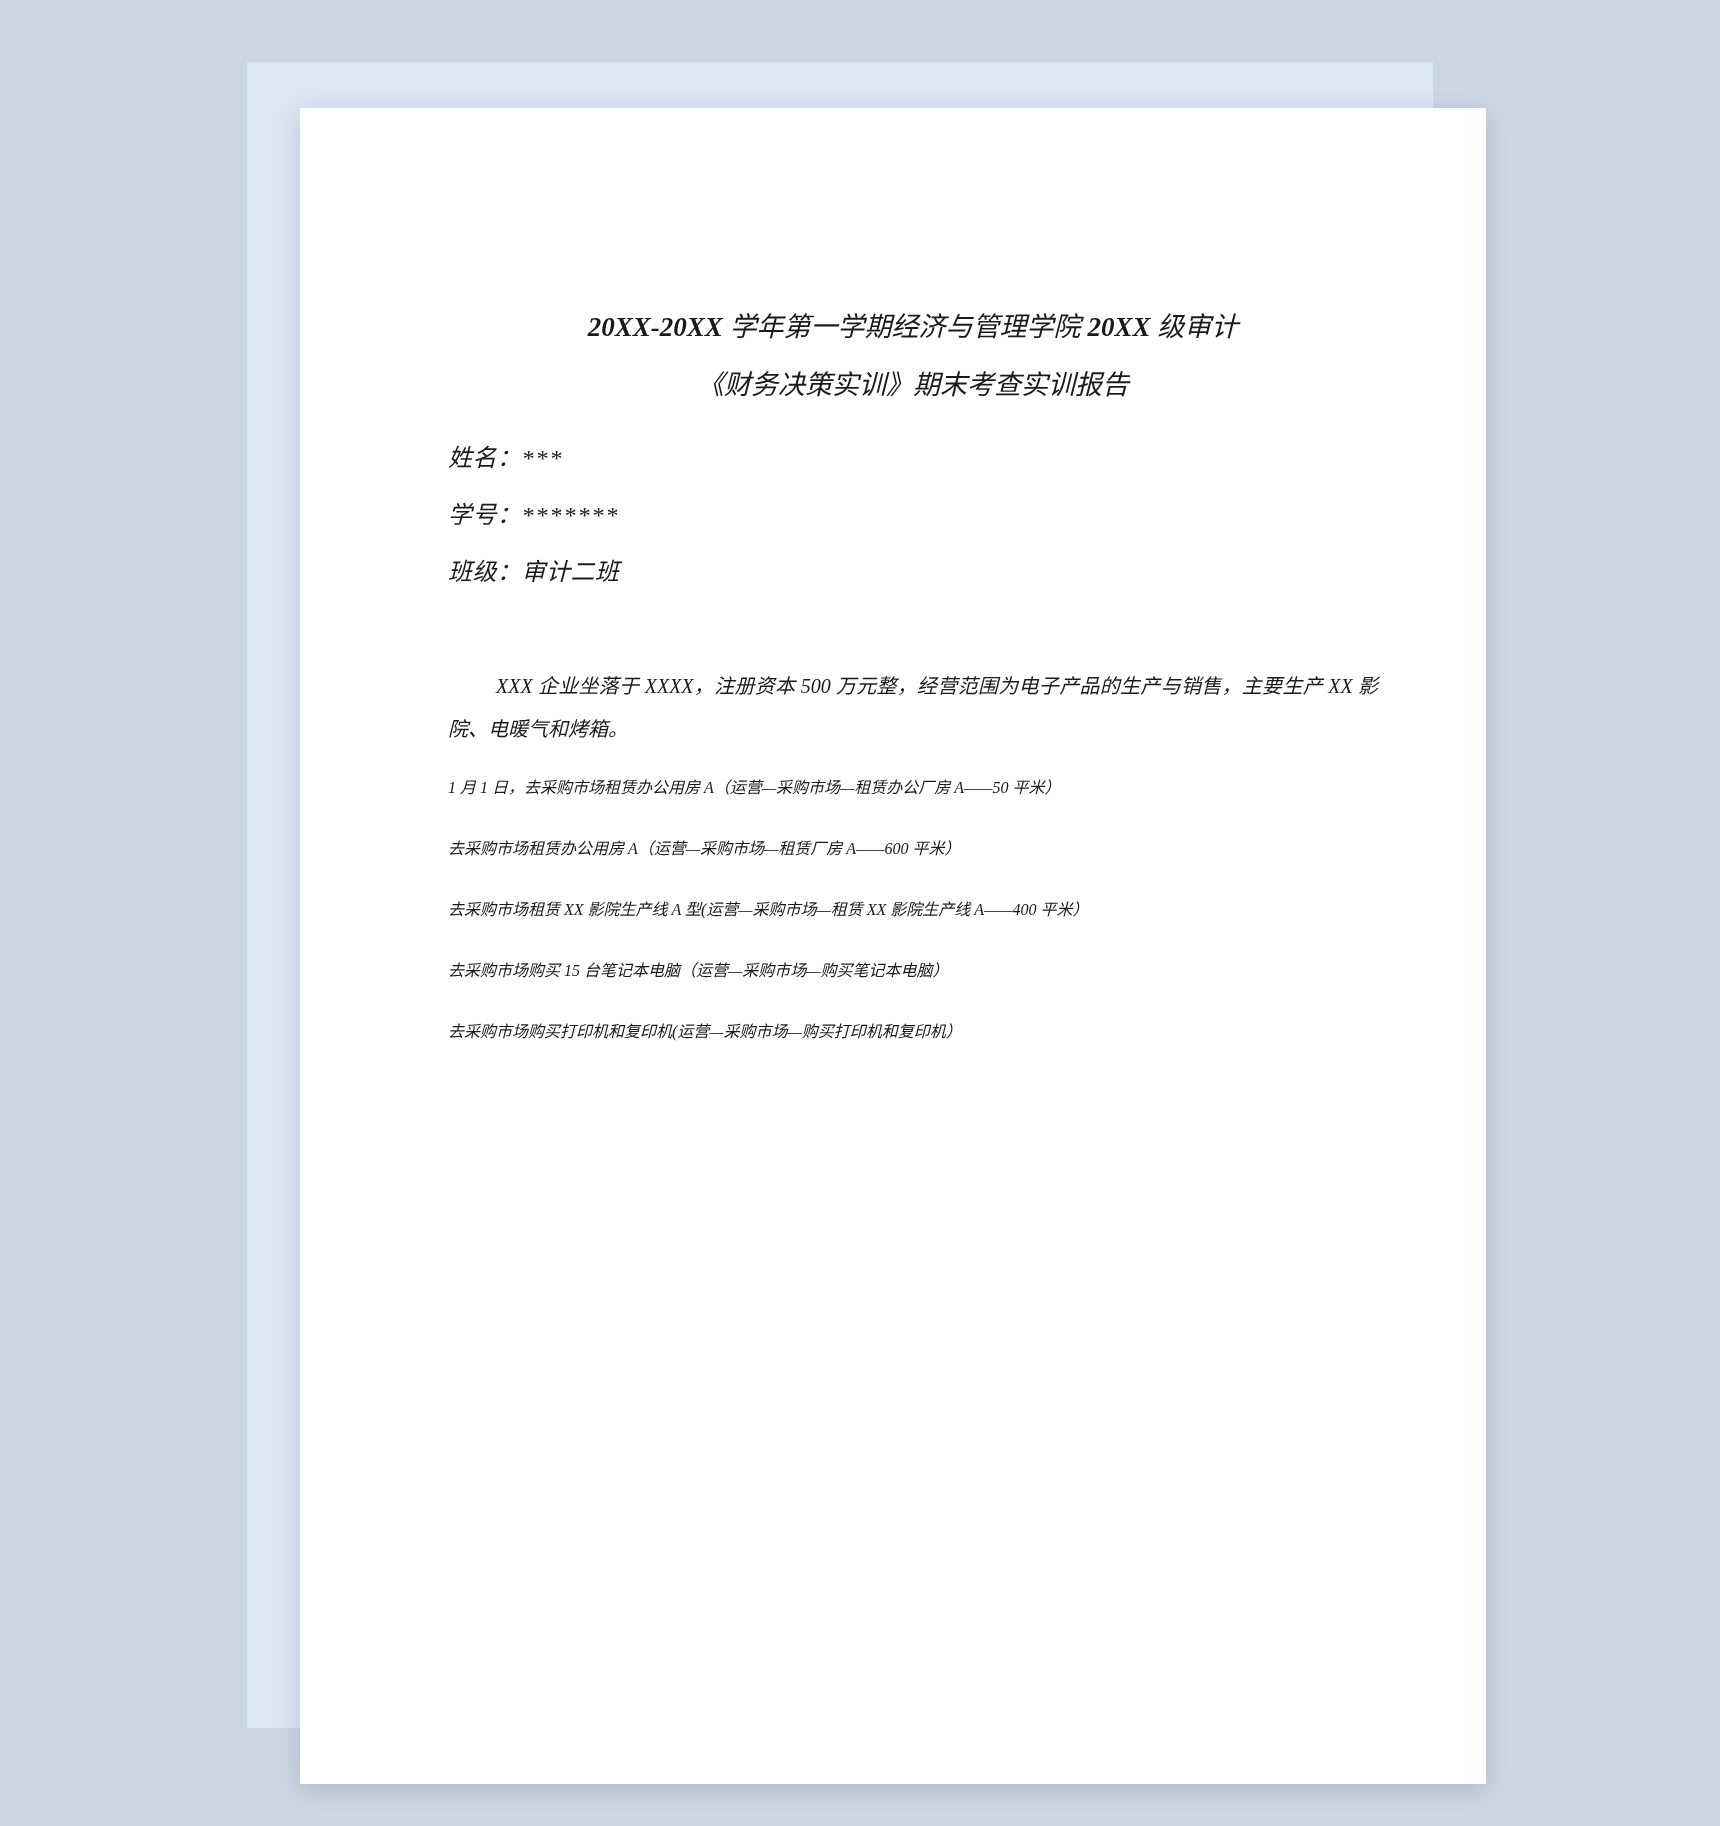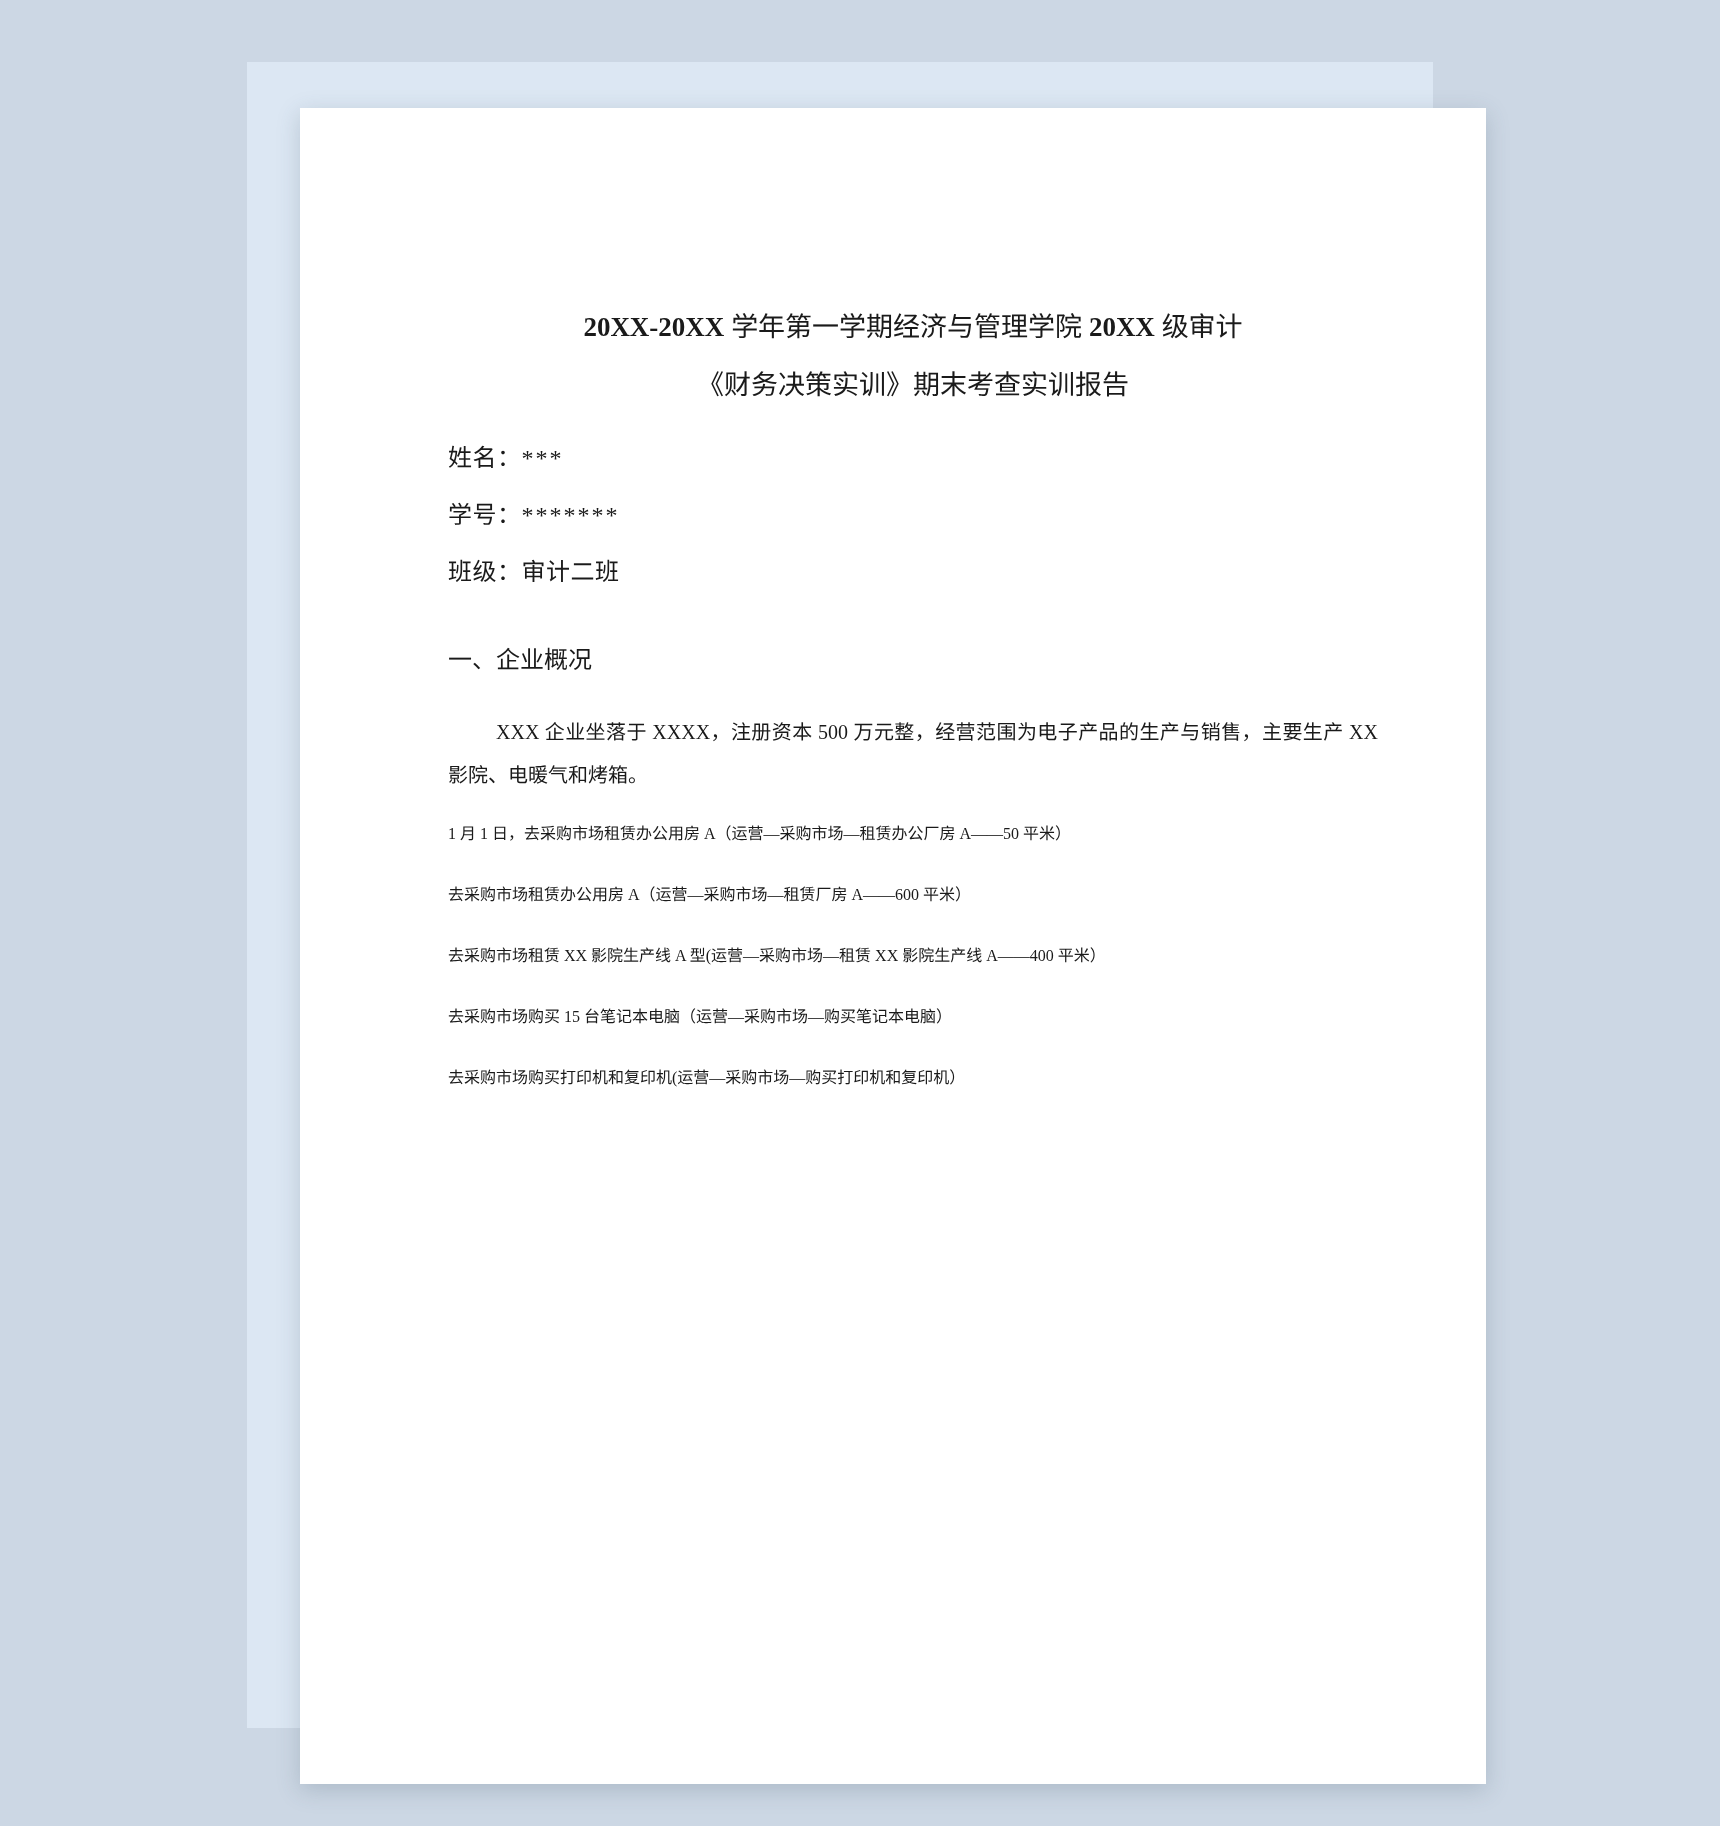--- a/index.html
+++ b/index.html
@@ -11,20 +11,21 @@
     height: 1826px;
     background: #ccd7e4;
     font-family: "Liberation Serif", serif;
     overflow: hidden;
   }
 
   .stage {
     position: relative;
     width: 1720px;
     height: 1826px;
+    font-style: italic;
   }
 
   
   .back-sheet {
     position: absolute;
     left: 247px;
     top: 62px;
     width: 1186px;
     height: 1666px;
     background: #dce7f3;
@@ -154,21 +155,20 @@
         </div>
         <div class="meta-line">
           <span>学号：</span><span class="val">*******</span>
         </div>
         <div class="meta-line">
           <span>班级：</span><span>审计二班</span>
         </div>
 
         <div class="gap"></div>
 
-        <div class="section-heading">一、企业概况</div>
         <div class="para-tight indent">XXX 企业坐落于 XXXX，注册资本 500 万元整，经营范围为电子产品的生产与销售，主要生产 XX 影院、电暖气和烤箱。</div>
 
 
 
         <div class="steps">
           <div class="step">1 月 1 日，去采购市场租赁办公用房 A（运营—采购市场—租赁办公厂房 A——50 平米）</div>
           <div class="step">去采购市场租赁办公用房 A（运营—采购市场—租赁厂房 A——600 平米）</div>
           <div class="step">去采购市场租赁 XX 影院生产线 A 型(运营—采购市场—租赁 XX 影院生产线 A——400 平米）</div>
           <div class="step">去采购市场购买 15 台笔记本电脑（运营—采购市场—购买笔记本电脑）</div>
           <div class="step">去采购市场购买打印机和复印机(运营—采购市场—购买打印机和复印机）</div>

